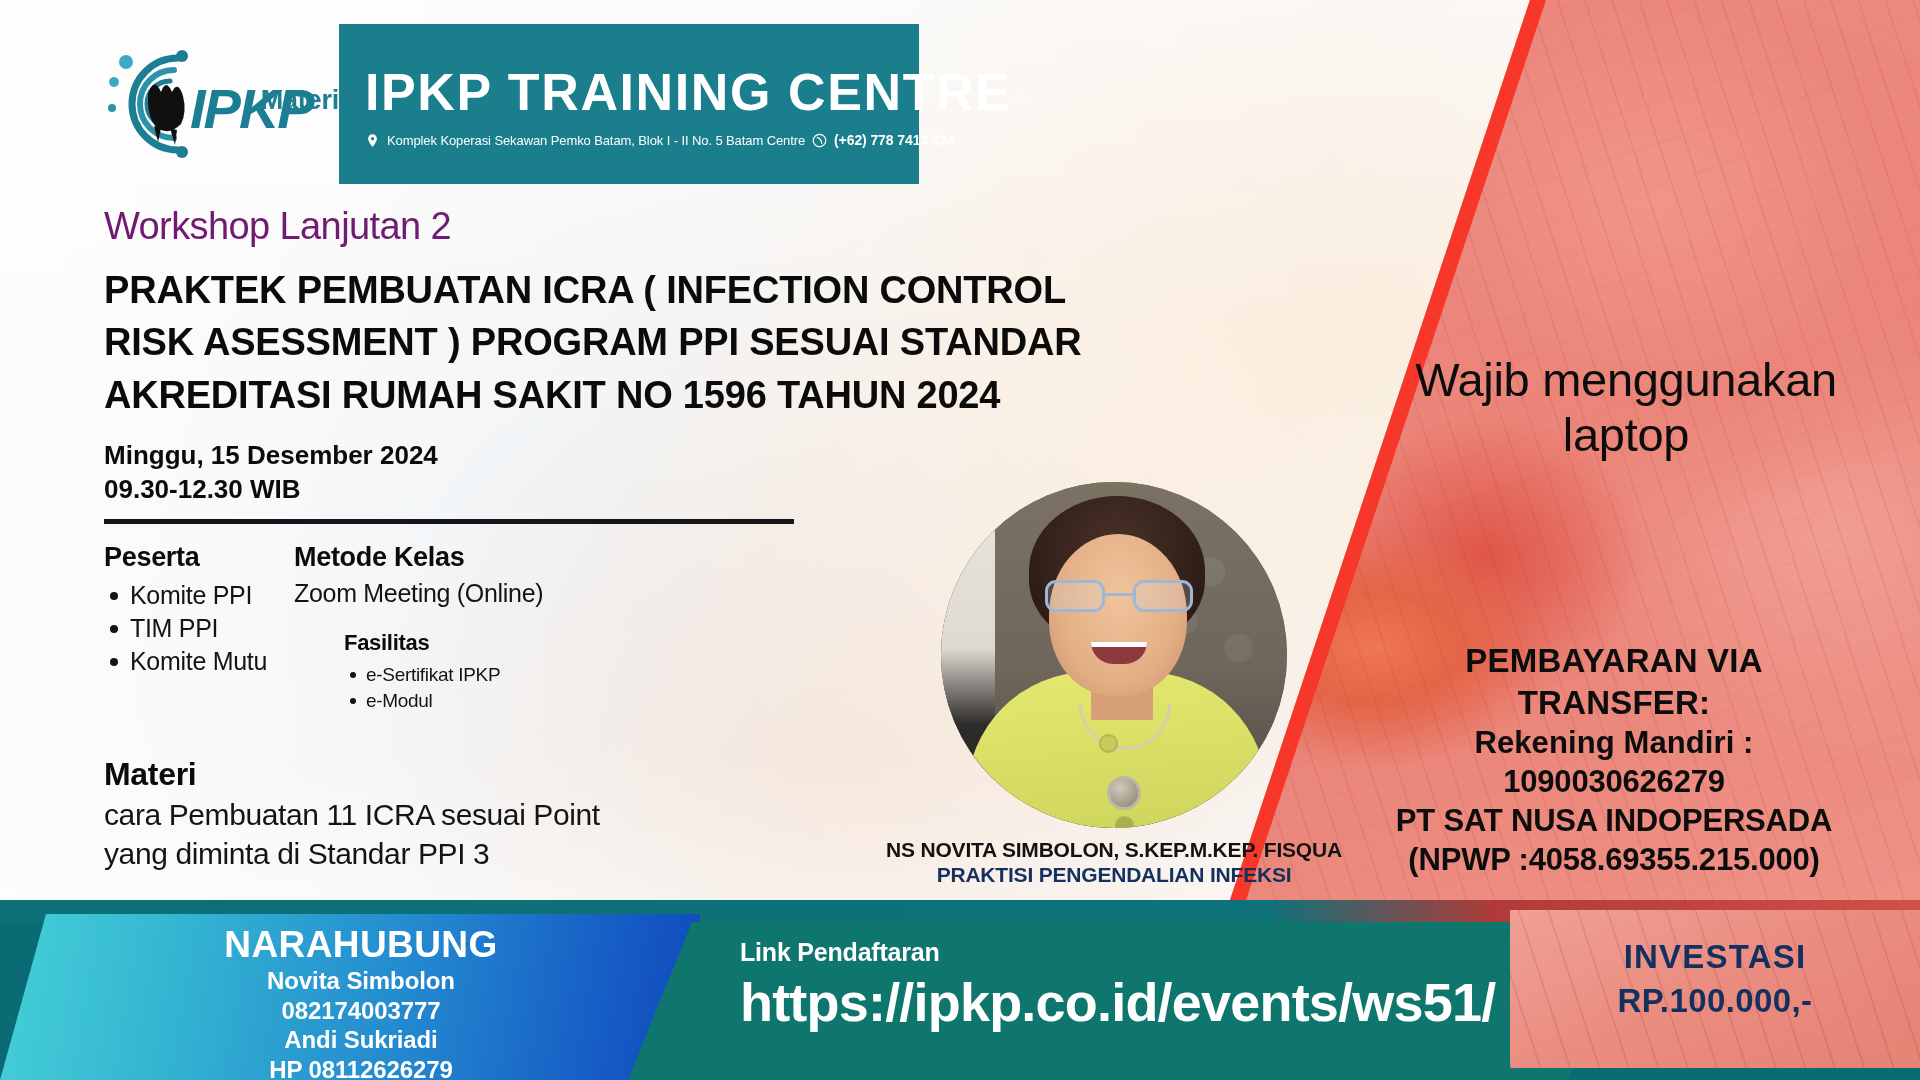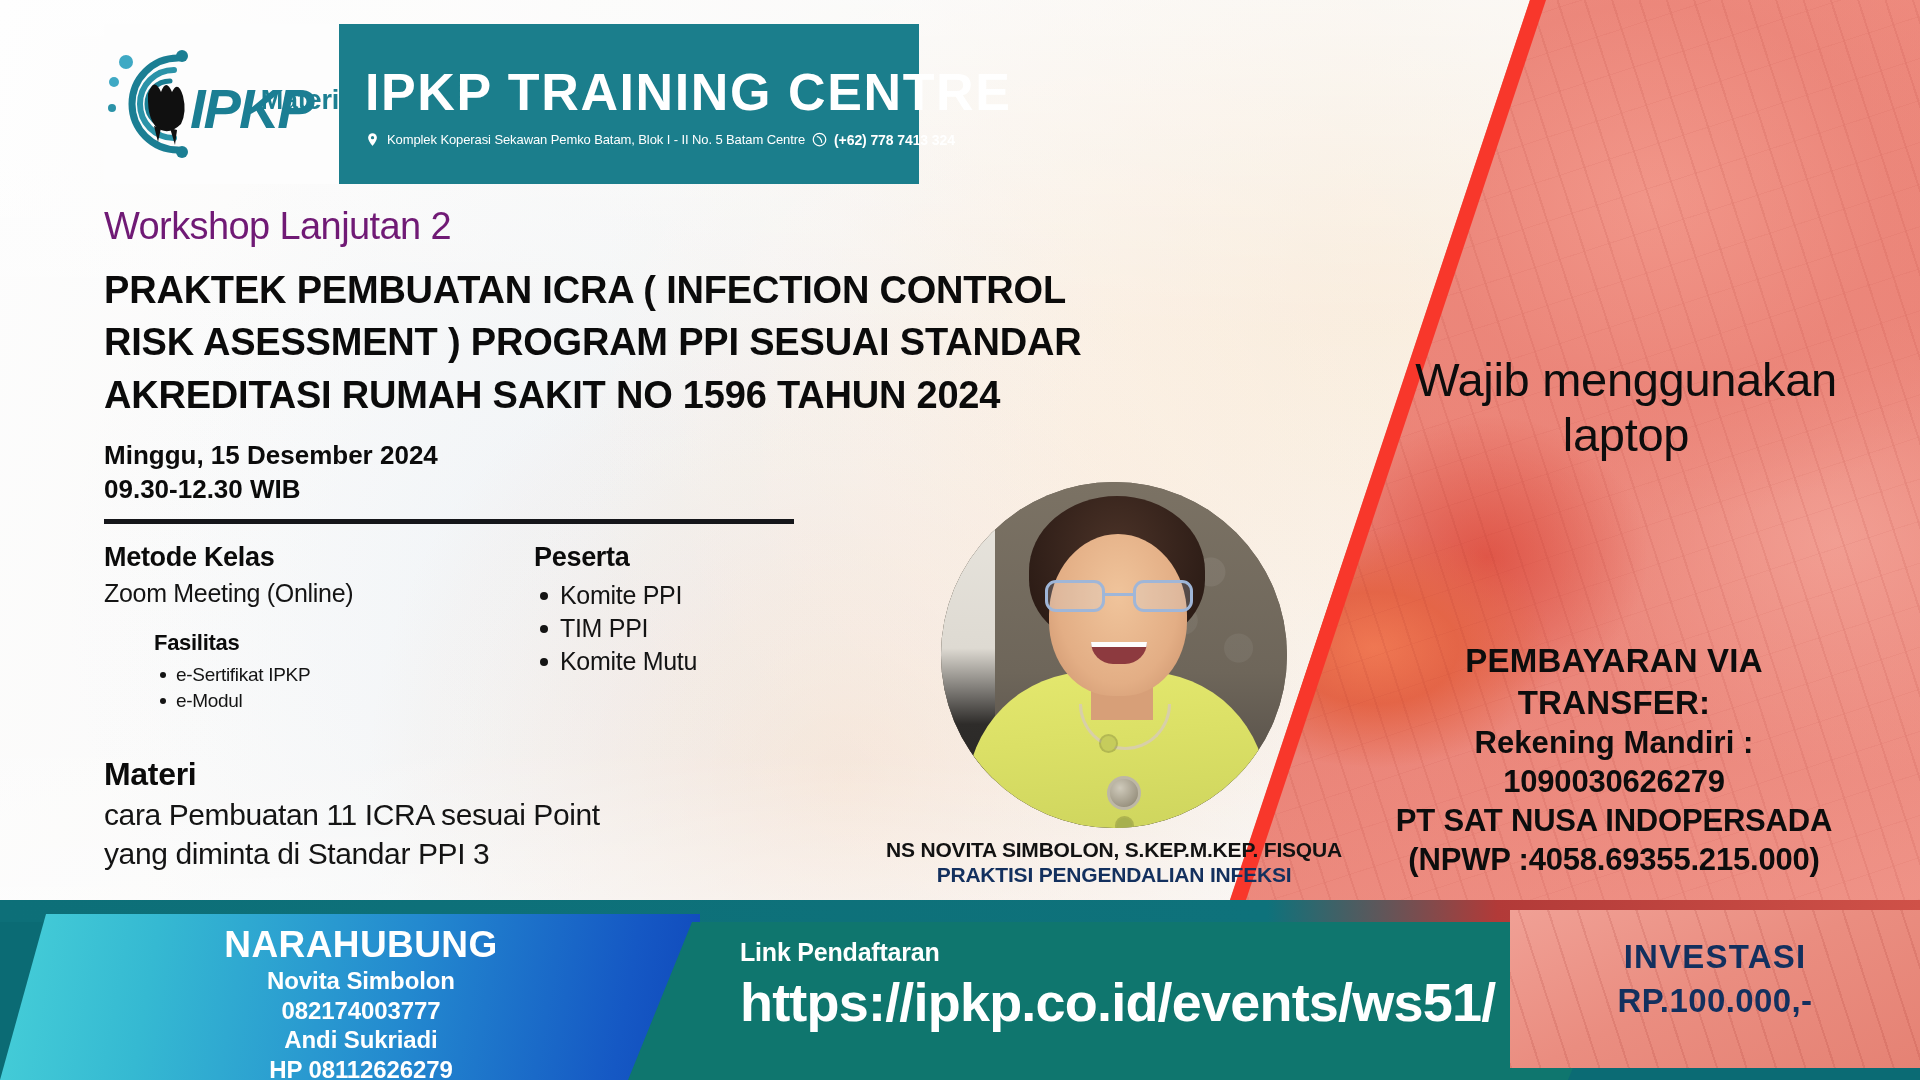--- a/index.html
+++ b/index.html
@@ -89,21 +89,21 @@
   }
   #banner {
     width:580px; background:#1b7e8c; color:#ffffff;
     padding:14px 10px 8px 26px; display:flex; flex-direction:column; justify-content:center;
   }
   #banner-title {
     font-size:52px; font-weight:bold; letter-spacing:1.6px; line-height:1.0;
     white-space:nowrap;
   }
   #banner-contact {
-    display:flex; gap:7px; margin-top:14px;
+    display:flex; align-items:center; gap:7px; margin-top:14px;
     font-size:13px; white-space:nowrap; letter-spacing:-0.1px;
   }
   #banner-contact .addr { font-weight:400; }
   #banner-contact .tel  { font-weight:bold; font-size:14px; }
   .mini-ico { display:inline-block; width:15px; height:15px; flex:0 0 auto; }
 
   
   #content { position:absolute; left:104px; top:205px; width:1060px; z-index:5; color:#111; }
   #kicker {
     font-size:38px; font-weight:400; letter-spacing:-0.6px; color:#701a75;
@@ -347,40 +347,40 @@
   <div id="kicker">Workshop Lanjutan 2</div>
   <div id="main-title">PRAKTEK PEMBUATAN ICRA ( INFECTION CONTROL RISK ASESSMENT ) PROGRAM PPI SESUAI STANDAR AKREDITASI RUMAH SAKIT NO 1596 TAHUN 2024</div>
 
   <div id="datetime">
     <div>Minggu, 15 Desember 2024</div>
     <div>09.30-12.30 WIB</div>
   </div>
   <div id="rule"></div>
 
   <div id="cols">
+    <div id="col-peserta">
+      <div class="col-head">Peserta</div>
+      <ul class="bullets">
+        <li>Komite PPI</li>
+        <li>TIM PPI</li>
+        <li>Komite Mutu</li>
+      </ul>
+    </div>
+
     <div id="col-metode">
       <div class="col-head">Metode Kelas</div>
       <div id="metode-value">Zoom Meeting (Online)</div>
 
       <div id="fasilitas">
         <div class="col-head">Fasilitas</div>
         <ul class="bullets">
           <li>e-Sertifikat IPKP</li>
           <li>e-Modul</li>
         </ul>
       </div>
-    </div>
-
-    <div id="col-peserta">
-      <div class="col-head">Peserta</div>
-      <ul class="bullets">
-        <li>Komite PPI</li>
-        <li>TIM PPI</li>
-        <li>Komite Mutu</li>
-      </ul>
     </div>
   </div>
 
   <div id="materi">
     <div id="materi-head">Materi</div>
     <div id="materi-body">
       <div>cara Pembuatan 11 ICRA sesuai Point</div>
       <div>yang diminta di Standar PPI 3</div>
     </div>
   </div>

